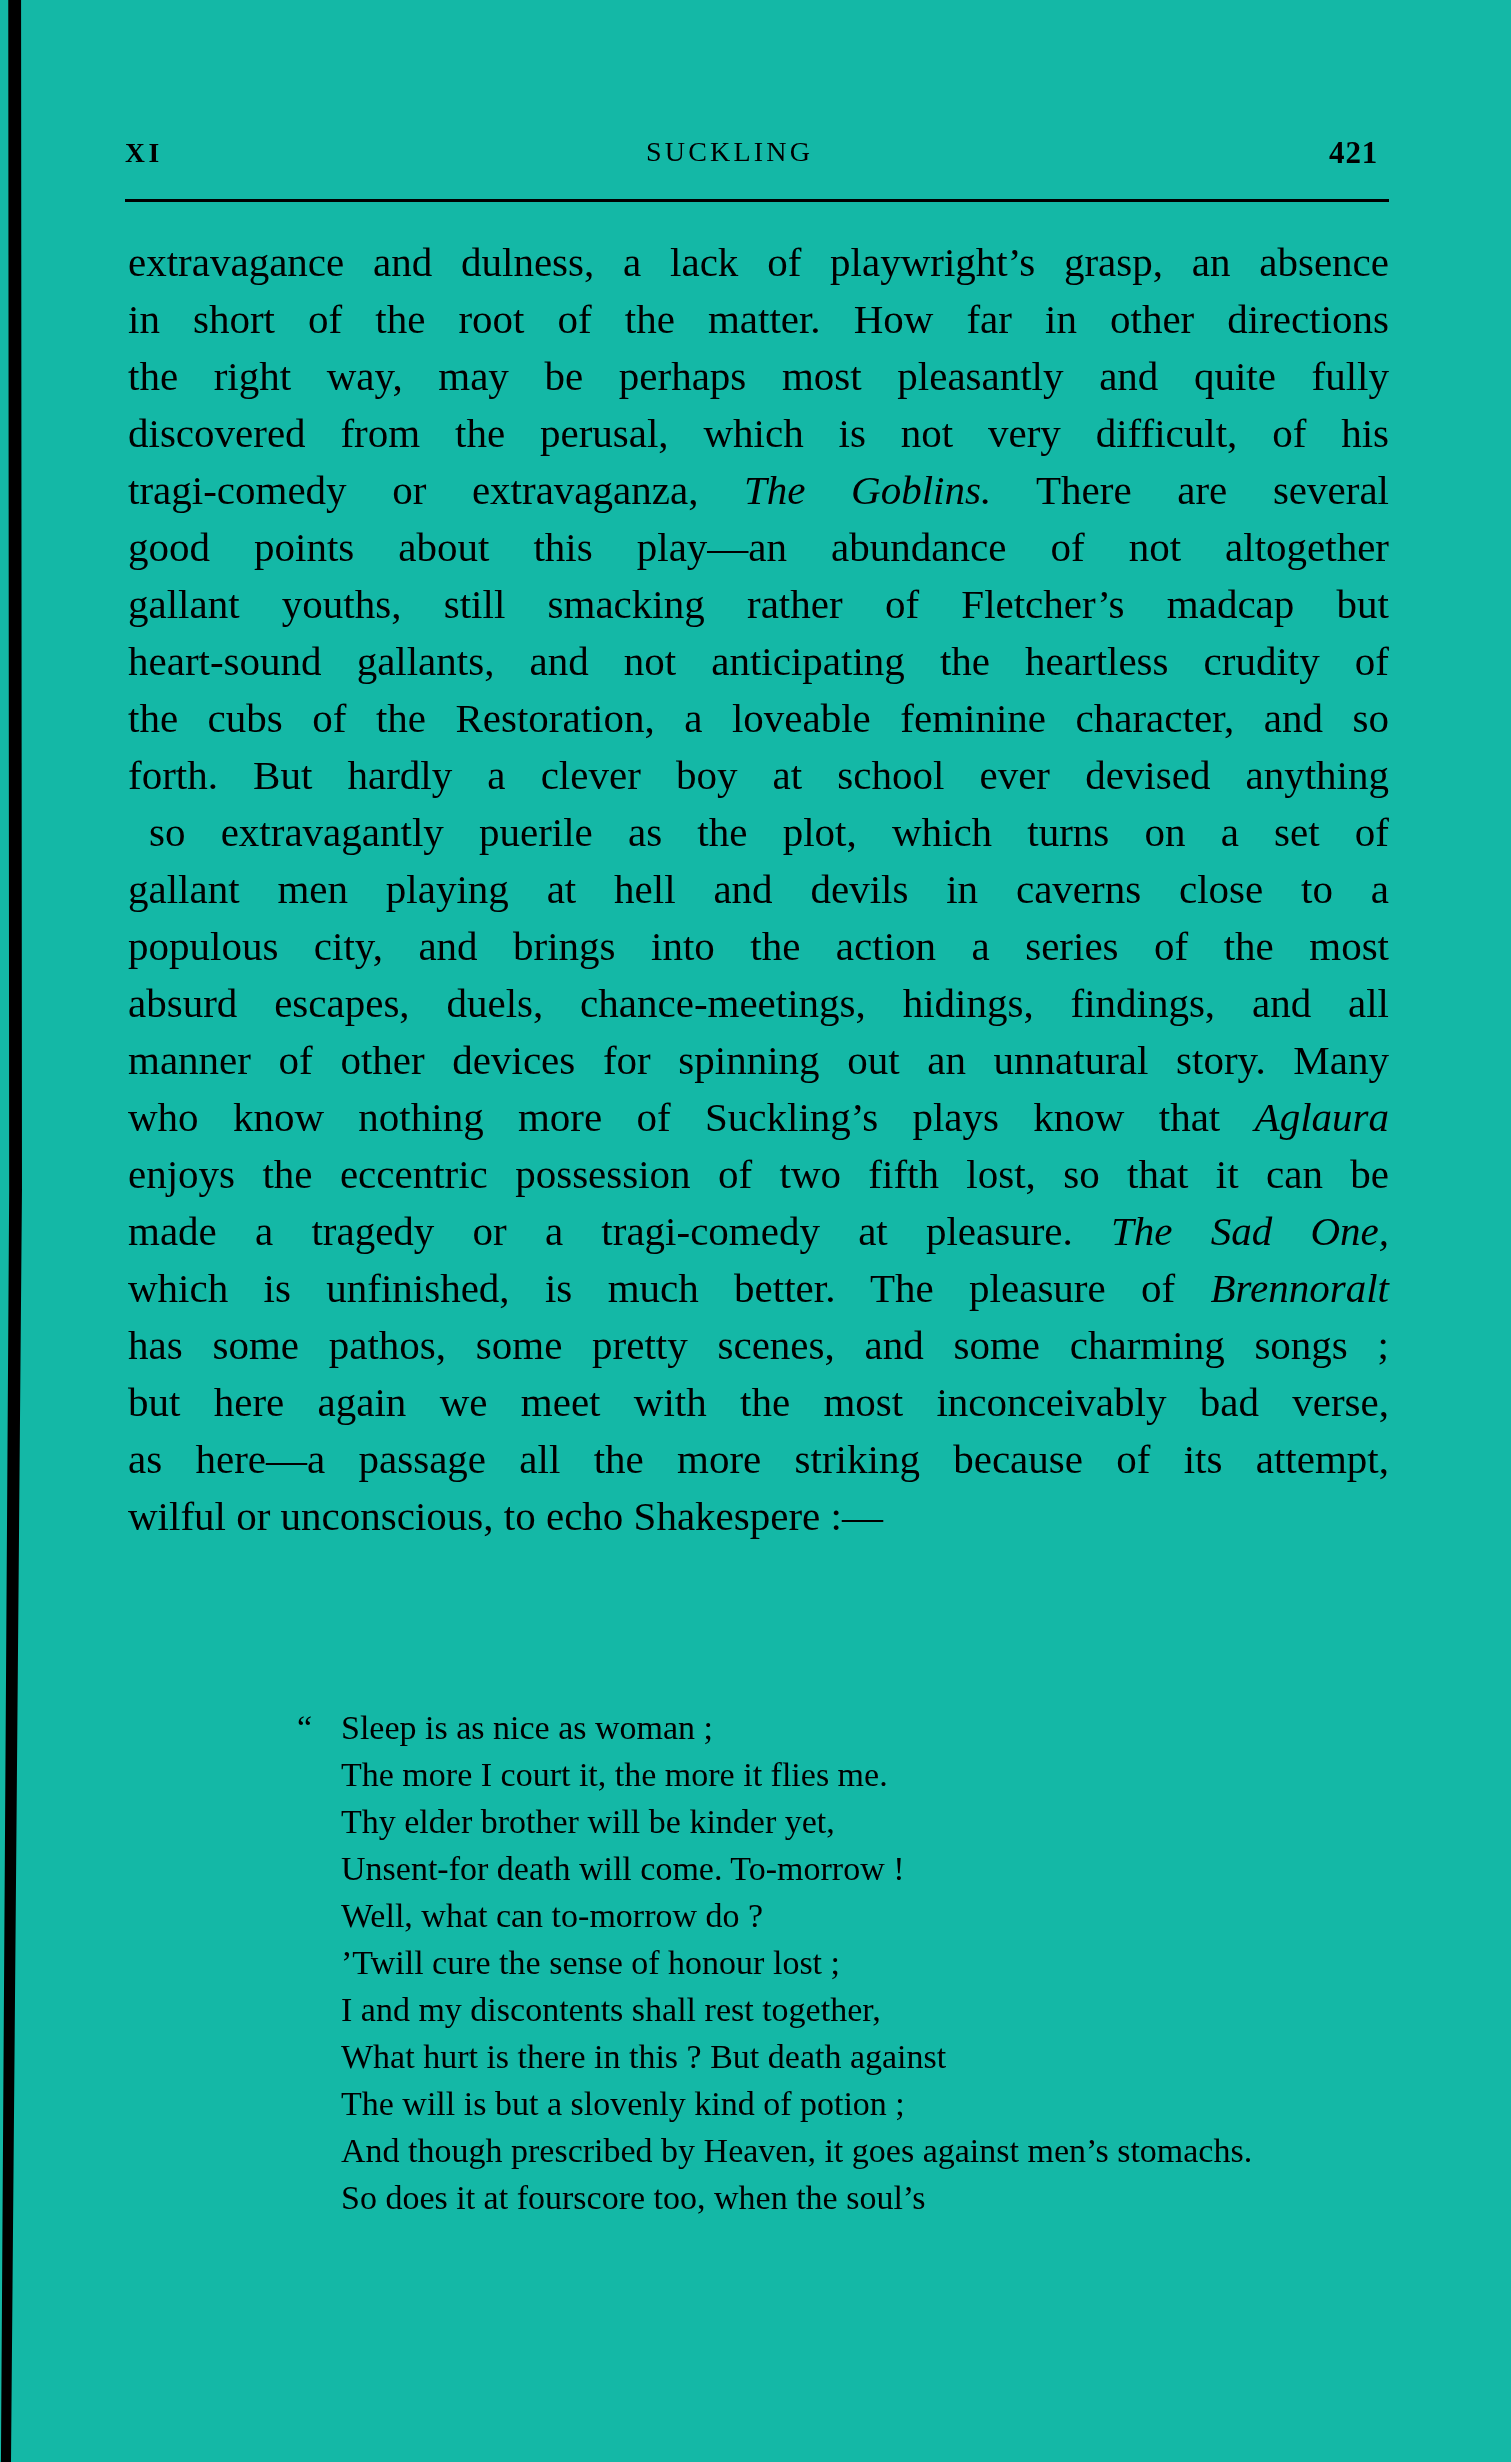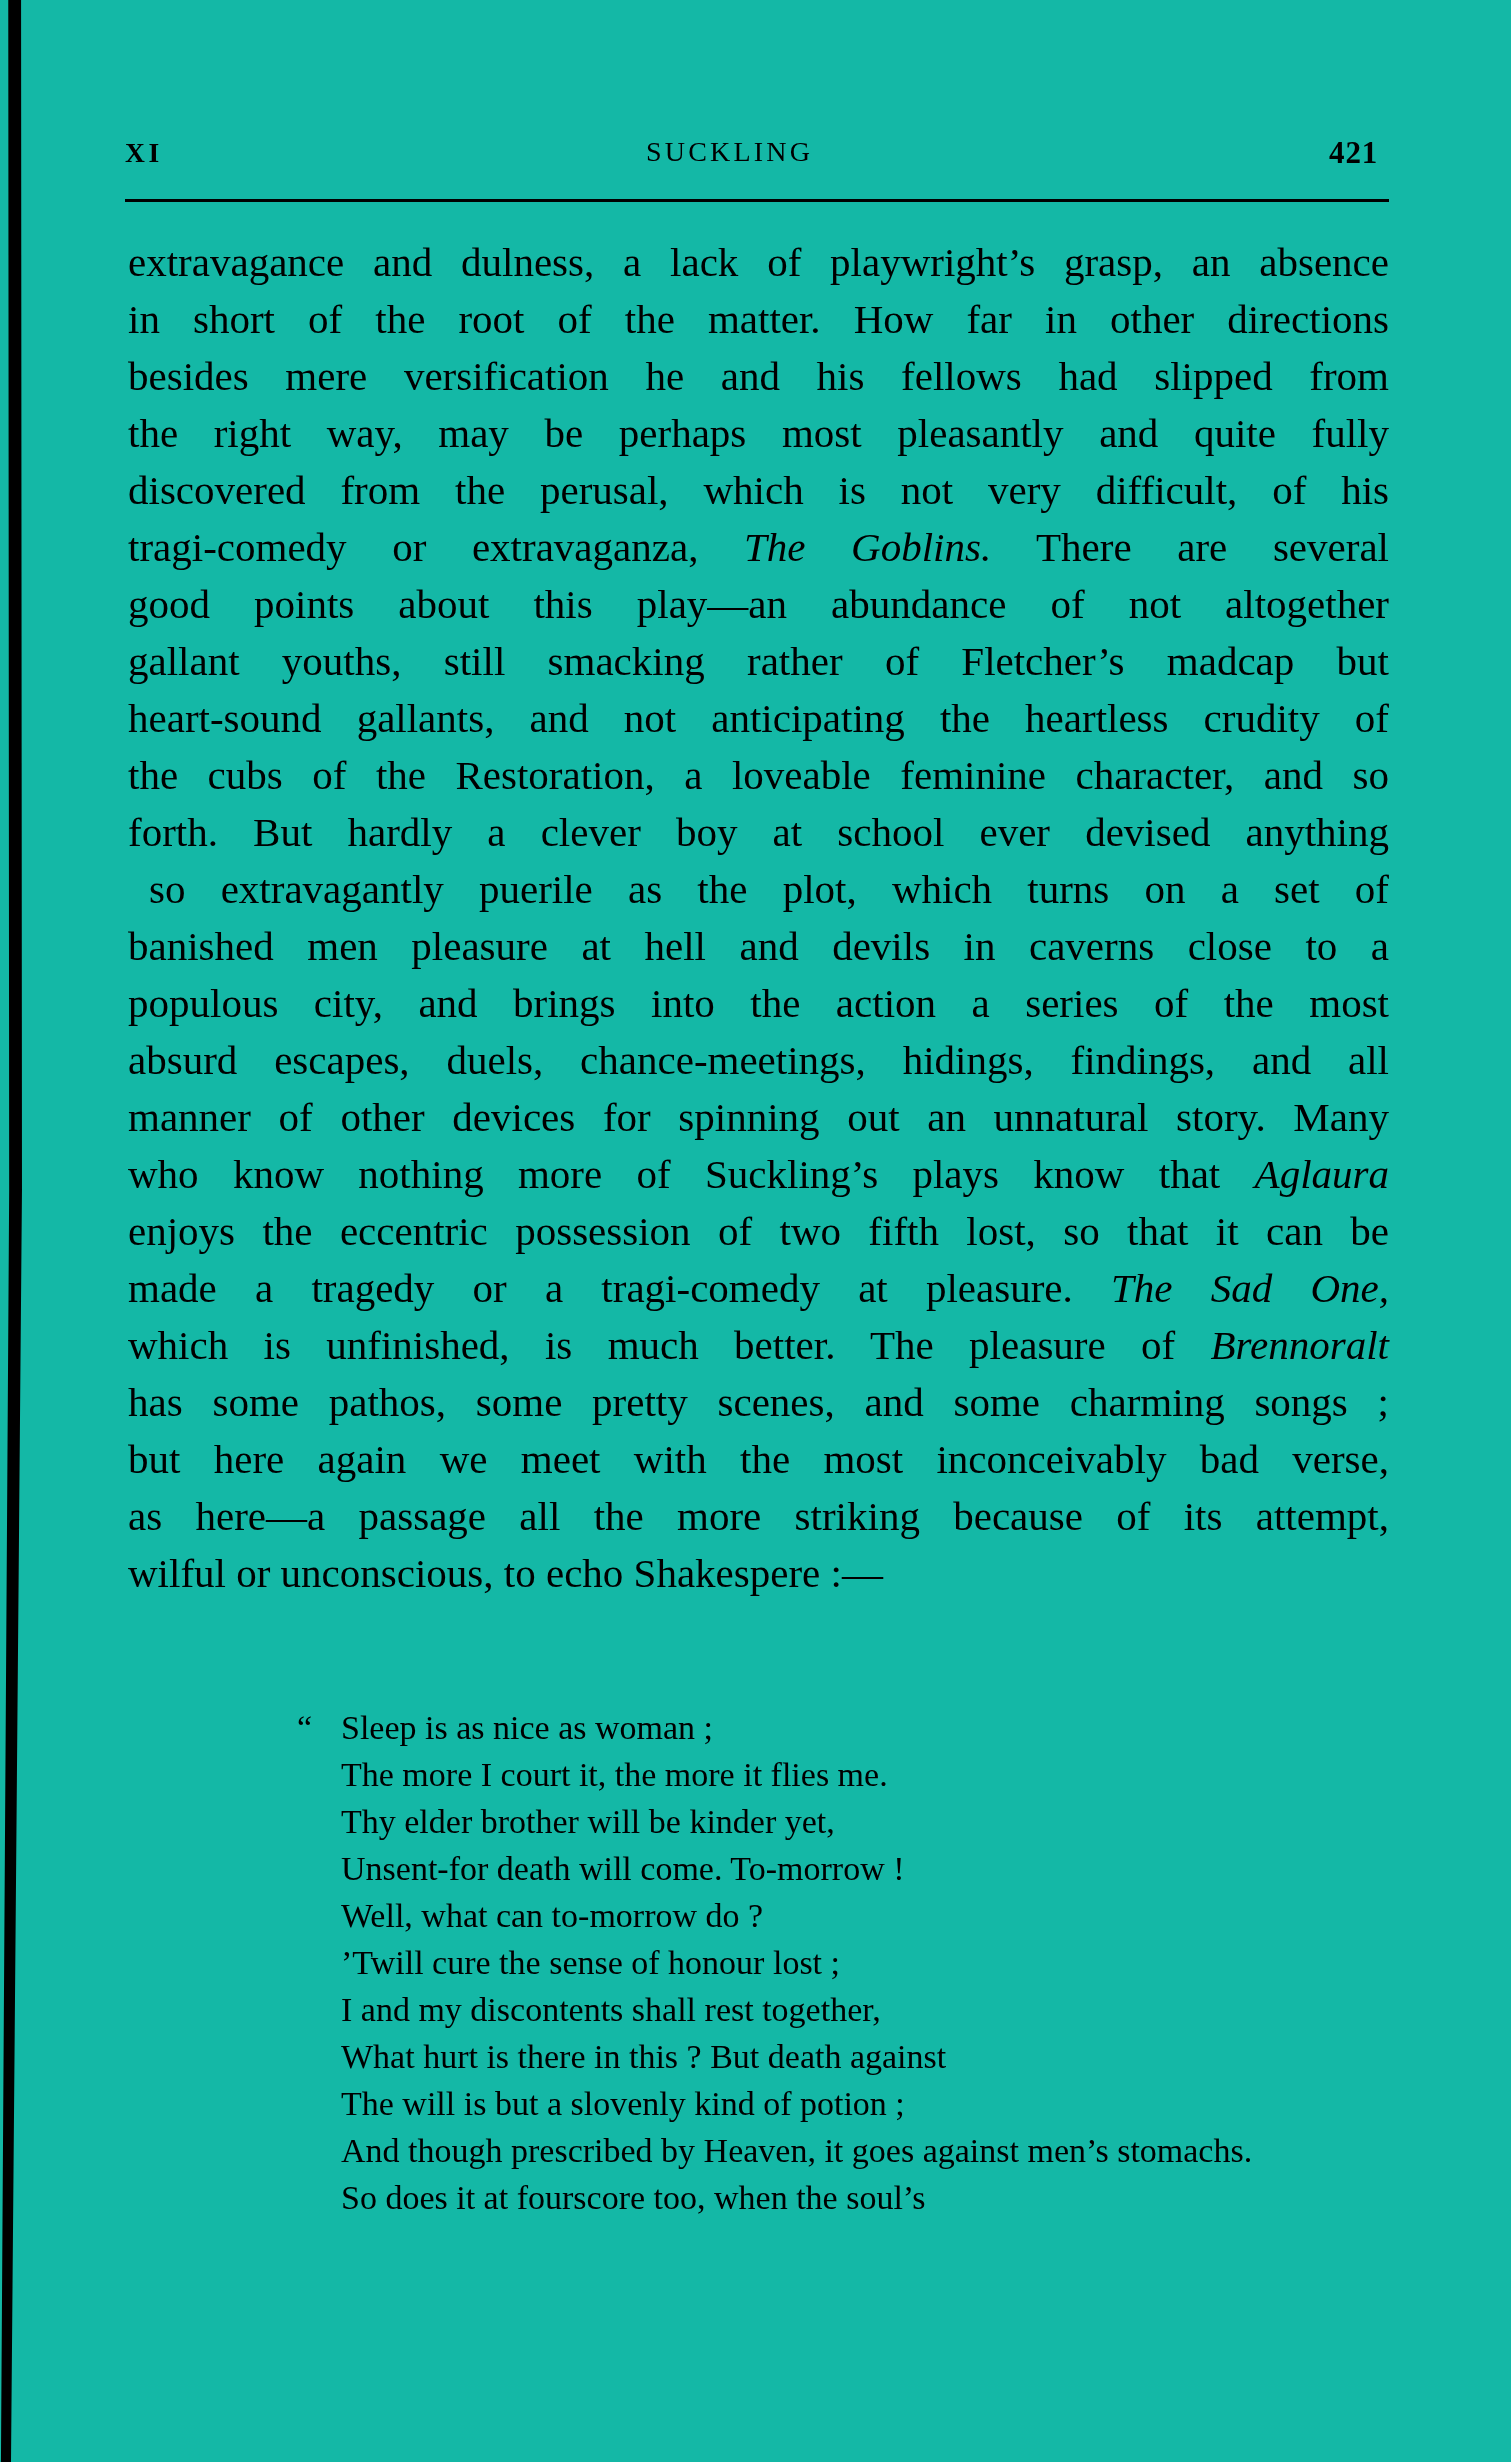--- a/index.html
+++ b/index.html
@@ -31,31 +31,30 @@
   <div class="running-head">
     <span class="rh-chapter">XI</span>
     <span class="rh-title">SUCKLING</span>
     <span class="rh-page">421</span>
     <div class="head-rule"></div>
   </div>
 
   <div class="body-text">
     <span class="line" style="white-space: normal; overflow: visible;">extravagance and dulness, a lack of playwright’s grasp, an absence</span>
     <span class="line" style="white-space: normal; overflow: visible;">in short of the root of the matter.  How far in other directions</span>
-    <span class="line" style="white-space: normal; overflow: visible;">besides mere versification he and his fellows had slipped from</span>
     <span class="line" style="white-space: normal; overflow: visible;">the right way, may be perhaps most pleasantly and quite fully</span>
     <span class="line" style="white-space: normal; overflow: visible;">discovered from the perusal, which is not very difficult, of his</span>
     <span class="line" style="white-space: normal; overflow: visible;"><span>tragi-comedy or extravaganza, </span><i>The Goblins.</i><span>  There are several</span></span>
     <span class="line" style="white-space: normal; overflow: visible;">good points about this play—an abundance of not altogether</span>
     <span class="line" style="white-space: normal; overflow: visible;">gallant youths, still smacking rather of Fletcher’s madcap but</span>
     <span class="line" style="white-space: normal; overflow: visible;">heart-sound gallants, and not anticipating the heartless crudity of</span>
     <span class="line" style="white-space: normal; overflow: visible;">the cubs of the Restoration, a loveable feminine character, and so</span>
     <span class="line" style="white-space: normal; overflow: visible;">forth.  But hardly a clever boy at school ever devised anything</span>
     <span class="line" style="white-space: normal; overflow: visible; margin-left: 21px;">so extravagantly puerile as the plot, which turns on a set of</span>
-    <span class="line" style="white-space: normal; overflow: visible;">banished men pleasure at hell and devils in caverns close to a</span>
+    <span class="line" style="white-space: normal; overflow: visible;">gallant men playing at hell and devils in caverns close to a</span>
     <span class="line" style="white-space: normal; overflow: visible;">populous city, and brings into the action a series of the most</span>
     <span class="line" style="white-space: normal; overflow: visible;">absurd escapes, duels, chance-meetings, hidings, findings, and all</span>
     <span class="line" style="white-space: normal; overflow: visible;">manner of other devices for spinning out an unnatural story.  Many</span>
     <span class="line" style="white-space: normal; overflow: visible;"><span>who know nothing more of Suckling’s plays know that </span><i>Aglaura</i><span></span></span>
     <span class="line" style="white-space: normal; overflow: visible;">enjoys the eccentric possession of two fifth lost, so that it can be</span>
     <span class="line" style="white-space: normal; overflow: visible;"><span>made a tragedy or a tragi-comedy at pleasure.  </span><i>The Sad One,</i><span></span></span>
     <span class="line" style="white-space: normal; overflow: visible;"><span>which is unfinished, is much better.  The pleasure of </span><i>Brennoralt</i><span></span></span>
     <span class="line" style="white-space: normal; overflow: visible;">has some pathos, some pretty scenes, and some charming songs ;</span>
     <span class="line" style="white-space: normal; overflow: visible;">but here again we meet with the most inconceivably bad verse,</span>
     <span class="line" style="white-space: normal; overflow: visible;">as here—a passage all the more striking because of its attempt,</span>

